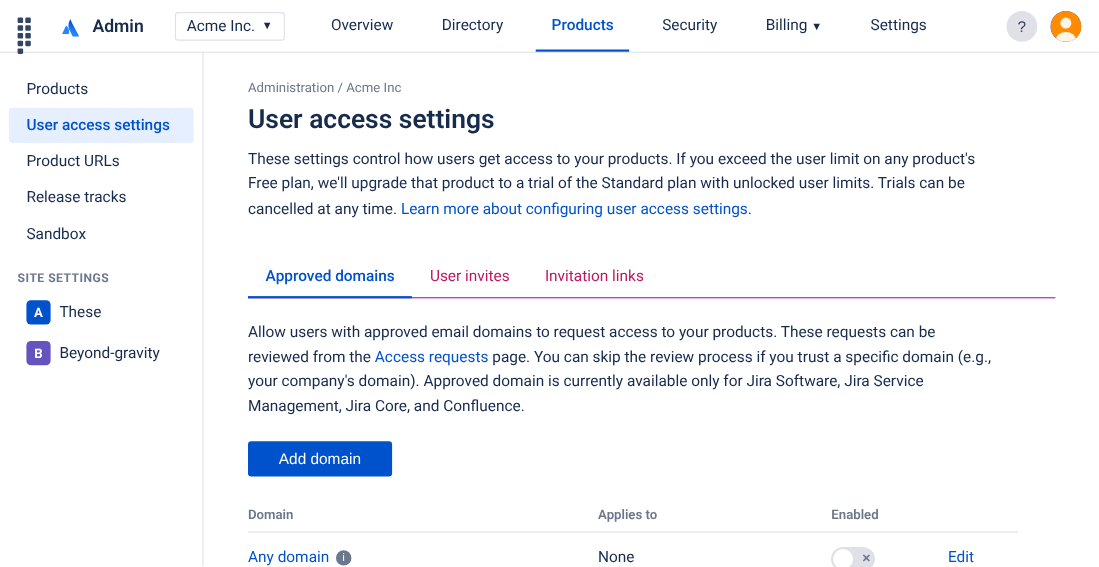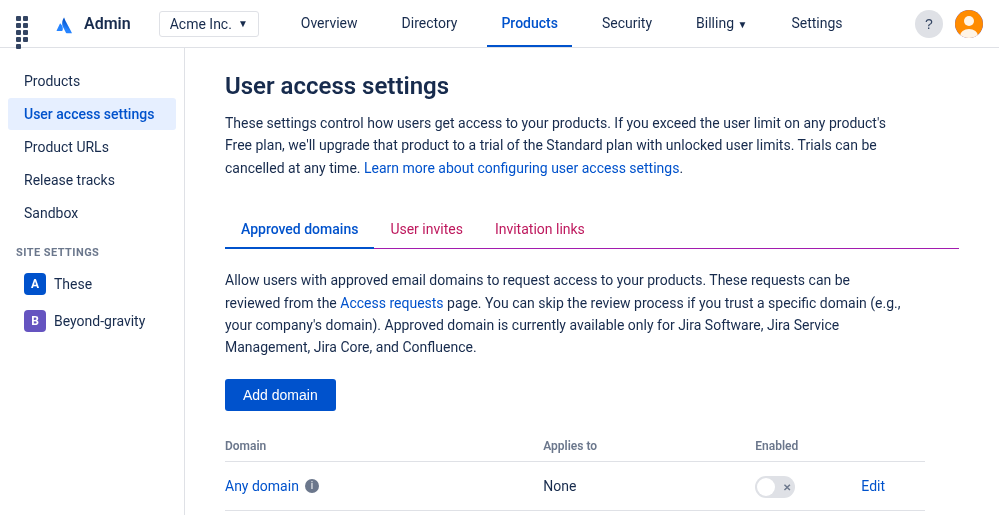--- a/index.html
+++ b/index.html
@@ -56,21 +56,21 @@
       border-bottom: 2px solid transparent; margin-bottom: -1px;
     }
     .tab.active { color: #0052cc; border-bottom: 2px solid #0052cc; font-weight: 500; }
 
     
     .tab-description { font-size: 14px; color: #172b4d; line-height: 1.6; margin-bottom: 20px; max-width: 680px; }
     .tab-description a { color: #0052cc; text-decoration: none; }
 
     
     .add-domain-btn {
-      background: #0052cc; color: #fff; border: none; padding: 8px 18px;
+      background: #0052cc; color: #fff; border: none; padding: 8px 28px;
       border-radius: 3px; font-size: 14px; font-weight: 500; cursor: pointer;
       margin-bottom: 20px;
     }
 
     
     .domain-table { width: 100%; max-width: 700px; border-collapse: collapse; }
     .domain-table th {
       text-align: left; font-size: 12px; font-weight: 600; color: #6b778c;
       padding: 8px 12px 8px 0; border-bottom: 1px solid #dfe1e6;
     }
@@ -185,20 +185,25 @@
     </div>
     <div class="sidebar-site-item">
       <div class="site-icon" style="background:#6554c0;">
         <span>B</span>
       </div>
       <span>Beyond-gravity</span>
     </div>
   </aside>
 
   <main class="main">
+    <div class="breadcrumb">
+      <a>Administration</a>
+      <span> / </span>
+      <a>Acme Inc</a>
+    </div>
 
     <h1 class="page-title">User access settings</h1>
 
     <p class="description">
       <span>These settings control how users get access to your products. If you exceed the user limit on any product's Free plan, we'll upgrade that product to a trial of the Standard plan with unlocked user limits. Trials can be cancelled at any time.</span>
       <a href="#">Learn more about configuring user access settings</a>.
     </p>
 
     <div class="tabs">
       <div class="tab active">Approved domains</div>

